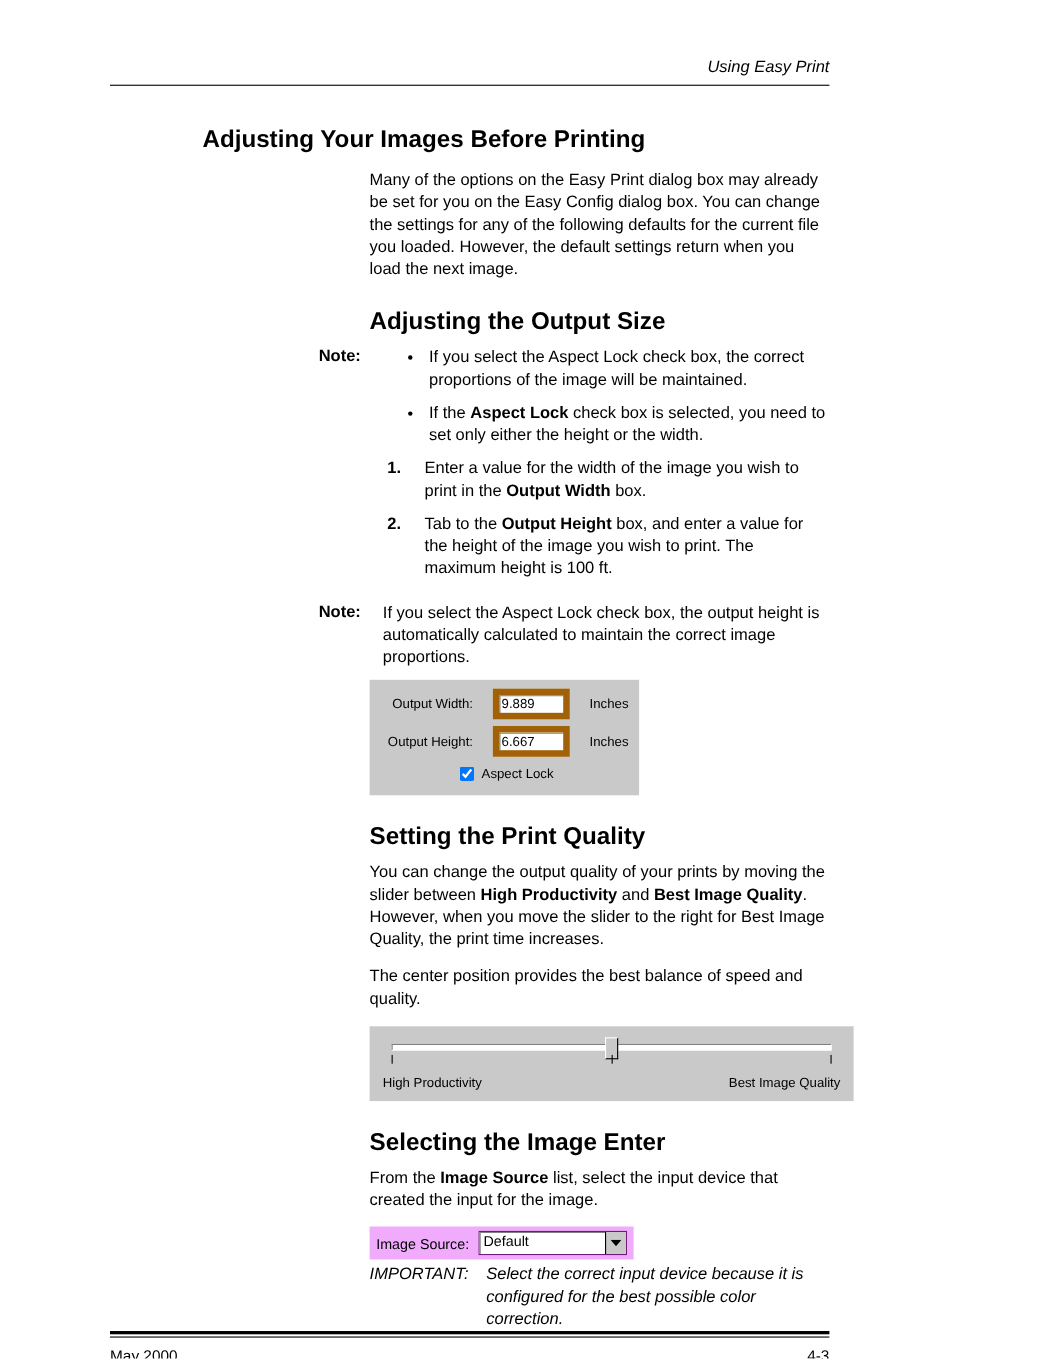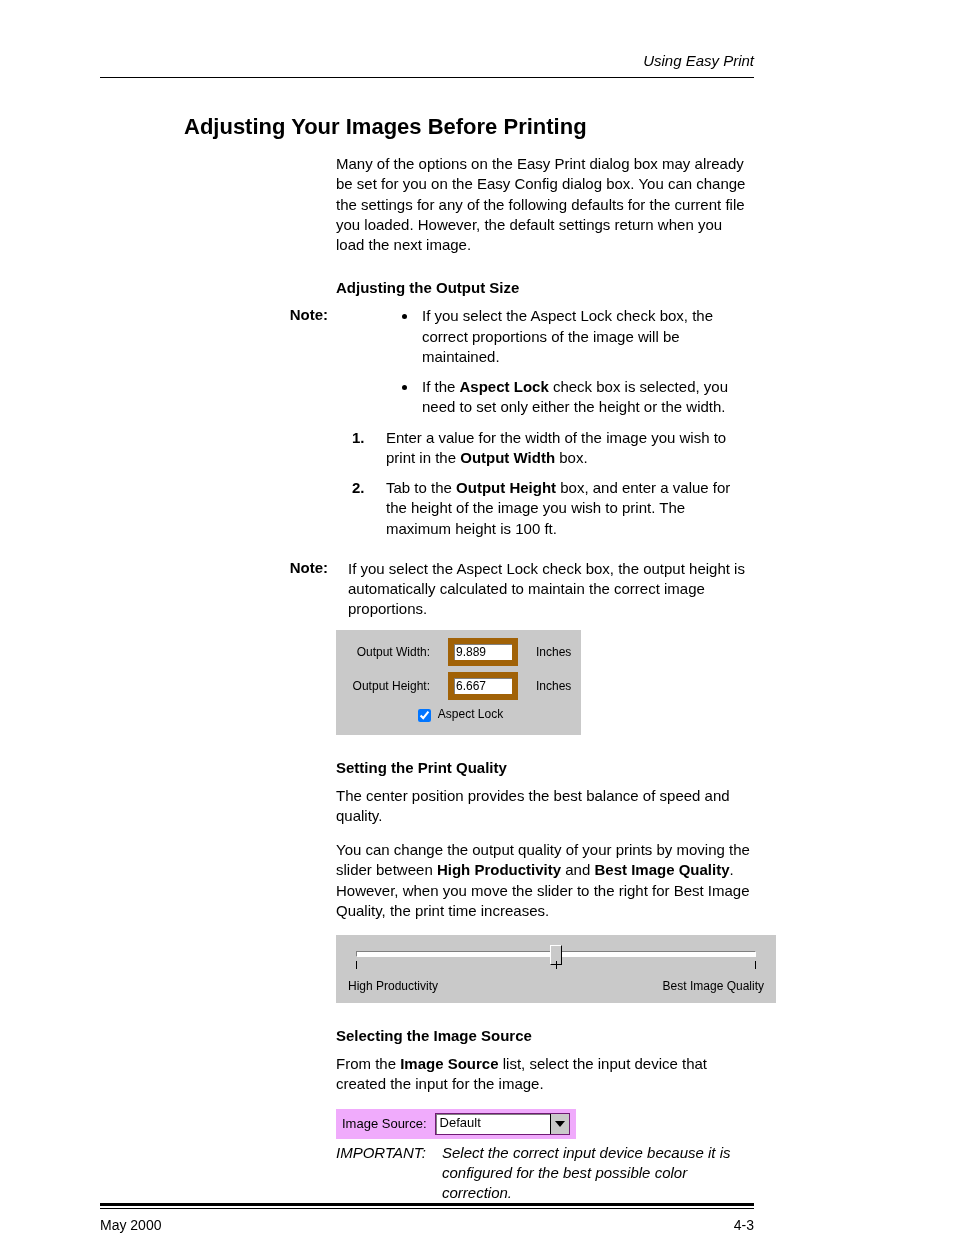--- a/index.html
+++ b/index.html
@@ -40,21 +40,21 @@
   }
   .indent {
     margin-left: 152px;
   }
   p {
     font-size: 15px;
     line-height: 1.35;
     margin: 0 0 14px 0;
   }
   h2.sub {
-    font-size: 15px;
+    font-size: 22px;
     font-weight: bold;
     margin: 24px 0 10px 0;
   }
   .note-row {
     display: flex;
     align-items: flex-start;
     gap: 12px;
     margin: 6px 0 10px 0;
   }
   .note-label {
@@ -74,21 +74,20 @@
   ul.bullets {
     list-style: disc;
     padding-left: 38px;
     margin: 0 0 8px 0;
   }
   ul.bullets li {
     font-size: 15px;
     line-height: 1.35;
     margin-bottom: 10px;
     padding-left: 4px;
-    margin-left: 32px;
   }
   ol.steps {
     list-style: none;
     padding: 0;
     margin: 0 0 10px 0;
     counter-reset: step;
   }
   ol.steps li {
     counter-increment: step;
     font-size: 15px;
@@ -301,41 +300,41 @@
         <div class="aspect-row">
           <label>
             <input type="checkbox" checked="" style="">
             <span>Aspect Lock</span>
           </label>
         </div>
       </div>
 
       
       <h2 class="sub">Setting the Print Quality</h2>
-      <p>The center position provides the best balance of speed and quality.</p>
       <p>
         <span>You can change the output quality of your prints by moving the slider between </span><span class="bold">High Productivity</span><span> and </span><span class="bold">Best Image Quality</span><span>. However, when you move the slider to the right for Best Image Quality, the print time increases.</span>
       </p>
+      <p>The center position provides the best balance of speed and quality.</p>
 
       <div class="slider-panel">
         <div class="slider-track-wrap">
           <div class="slider-track"></div>
           <div class="slider-thumb"></div>
           <div class="slider-tick" style="left:0"></div>
           <div class="slider-tick" style="left:50%"></div>
           <div class="slider-tick" style="right:0"></div>
         </div>
         <div class="slider-labels">
           <span>High Productivity</span>
           <span>Best Image Quality</span>
         </div>
       </div>
 
       
-      <h2 class="sub">Selecting the Image Source</h2>
+      <h2 class="sub">Selecting the Image Enter</h2>
       <p>
         <span>From the </span><span class="bold">Image Source</span><span> list, select the input device that created the input for the image.</span>
       </p>
 
       <div class="dd-panel">
         <span>Image Source:</span>
         <div class="dd">
           <div class="val">Default</div>
           <div class="btn">
             <svg width="10" height="6" viewBox="0 0 10 6">

